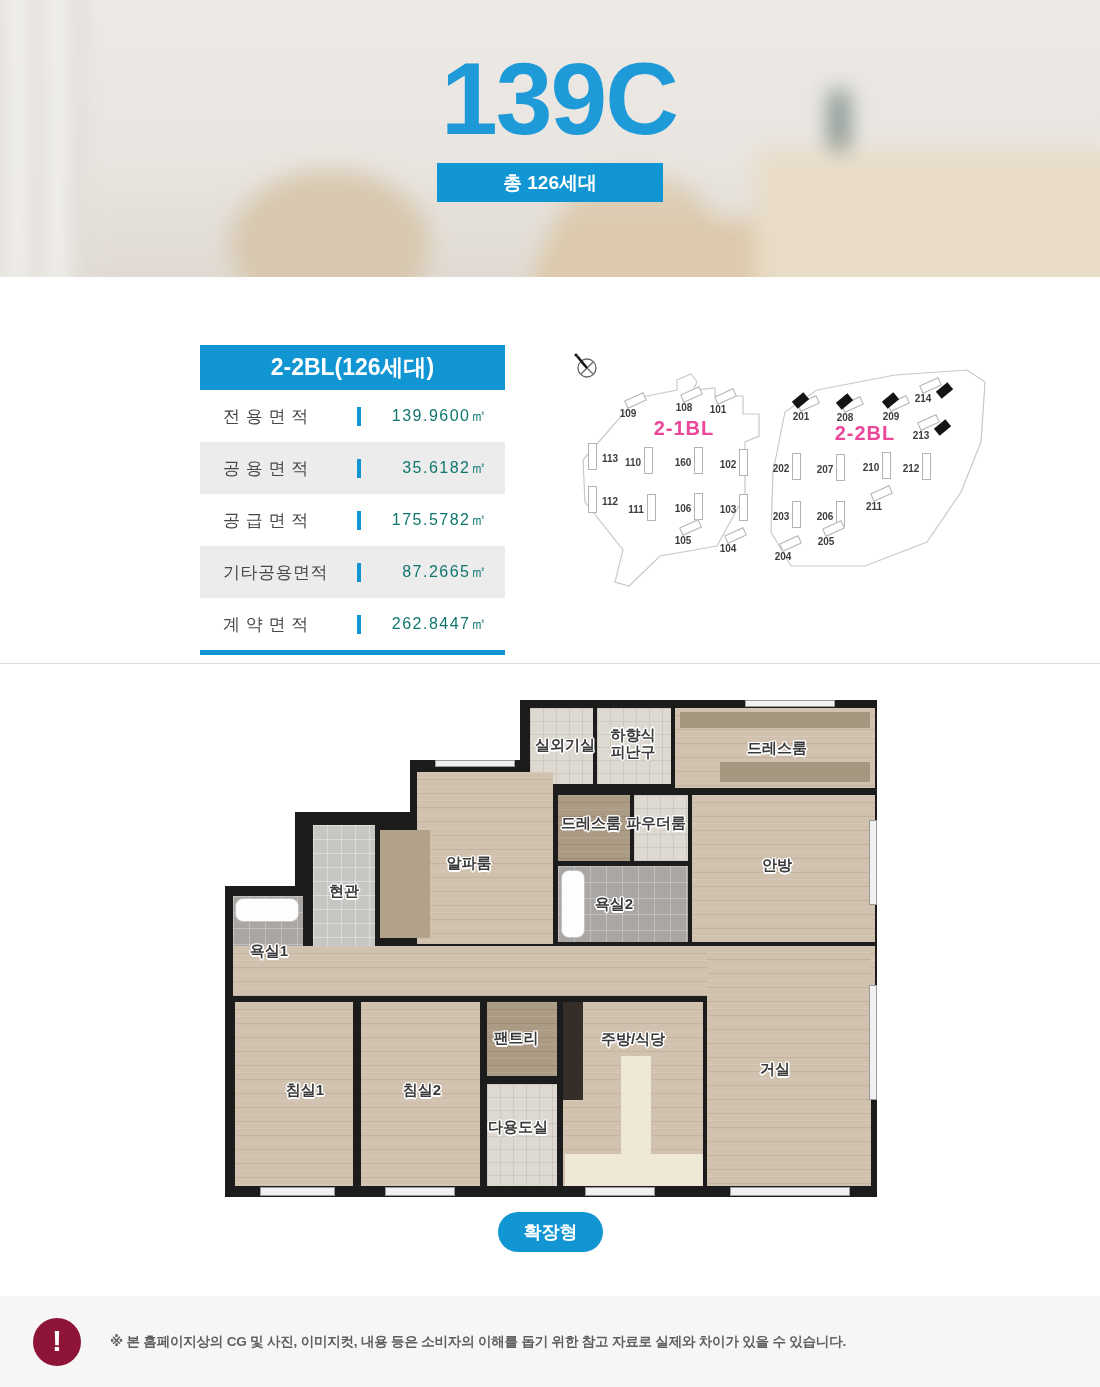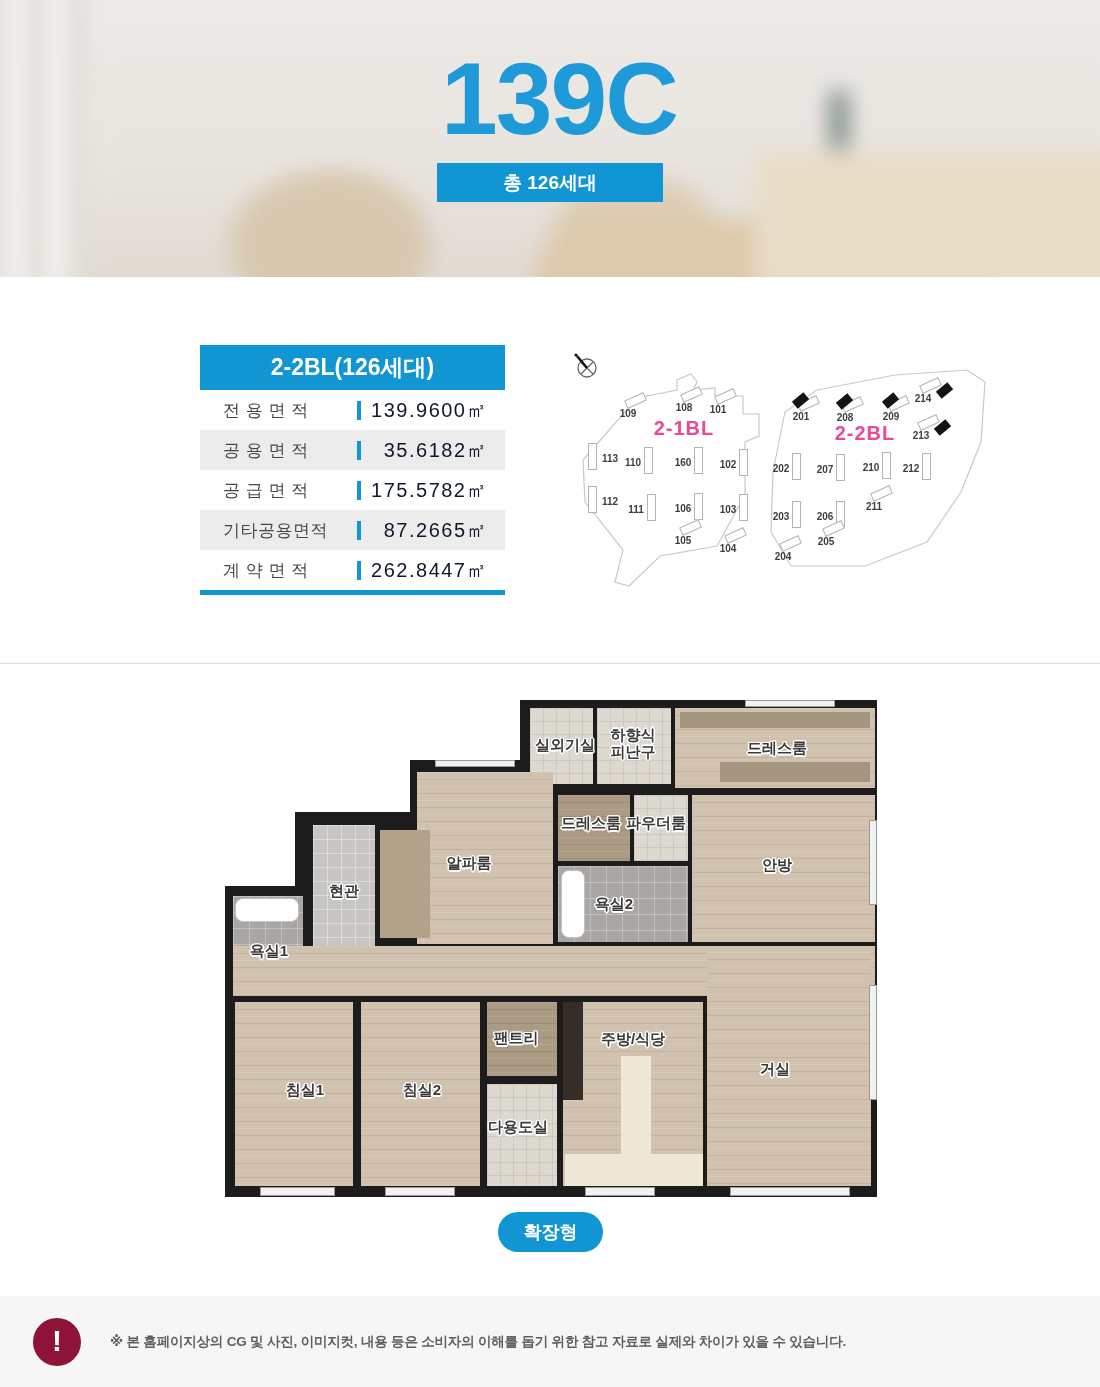--- a/index.html
+++ b/index.html
@@ -19,25 +19,25 @@
   .bg-bottle { position:absolute; left:855px; top:115px; width:18px; height:60px; background:#73847f; border-radius:6px; }
   .hero-title { position:absolute; left:9px; top:48px; width:100%; text-align:center;
     font-size:102px; font-weight:800; letter-spacing:-2px; line-height:1.0; }
   .hero-badge { position:absolute; left:50%; top:163px; transform:translateX(-50%);
     width:226px; height:39px; line-height:39px; text-align:center;
     color:#fff; font-size:19px; font-weight:bold; }
 
   
   .area-table { position:absolute; left:200px; top:345px; width:305px; }
   .at-header { height:45px; line-height:45px; text-align:center; color:#fff; font-size:23px; font-weight:bold; }
-  .t-row { display:flex; align-items:center; height:40px; padding:0 17px 0 23px; background:#fff; }
+  .t-row { display:flex; align-items:center; height:52px; padding:0 17px 0 23px; background:#fff; }
   .t-row.alt { background:#ececec; }
   .t-label { width:128px; font-size:17px; color:#474747; letter-spacing:.5px; white-space:pre; }
   .t-div { width:4px; height:19px; margin:0 6px; background:#1195d3; flex:none; }
-  .t-value { flex:1; text-align:right; font-size:20px; color:#0f172a; letter-spacing:1.5px; }
+  .t-value { flex:1; text-align:right; font-size:16px; color:#0f766e; letter-spacing:1.5px; }
   .at-bottombar { height:5px; }
 
   
   .sitemap { position:absolute; left:565px; top:350px; width:425px; height:250px; }
   .sitemap svg { position:absolute; left:0; top:0; }
   .bl-label { position:absolute; transform:translate(-50%,-50%); font-size:20px; font-weight:bold; color:#ec4899; letter-spacing:1px; white-space:nowrap; }
   .bld { position:absolute; width:0; height:0; }
   .bld-num { position:absolute; left:0; top:0; transform:translate(-50%,-50%); font-size:10px; font-weight:bold; color:#3d3d3d; white-space:nowrap; }
   .fp { position:absolute; background:#fff; border:1px solid #b3b3b3; }
   .fp.v { left:11px; top:-15px; width:9px; height:27px; }

